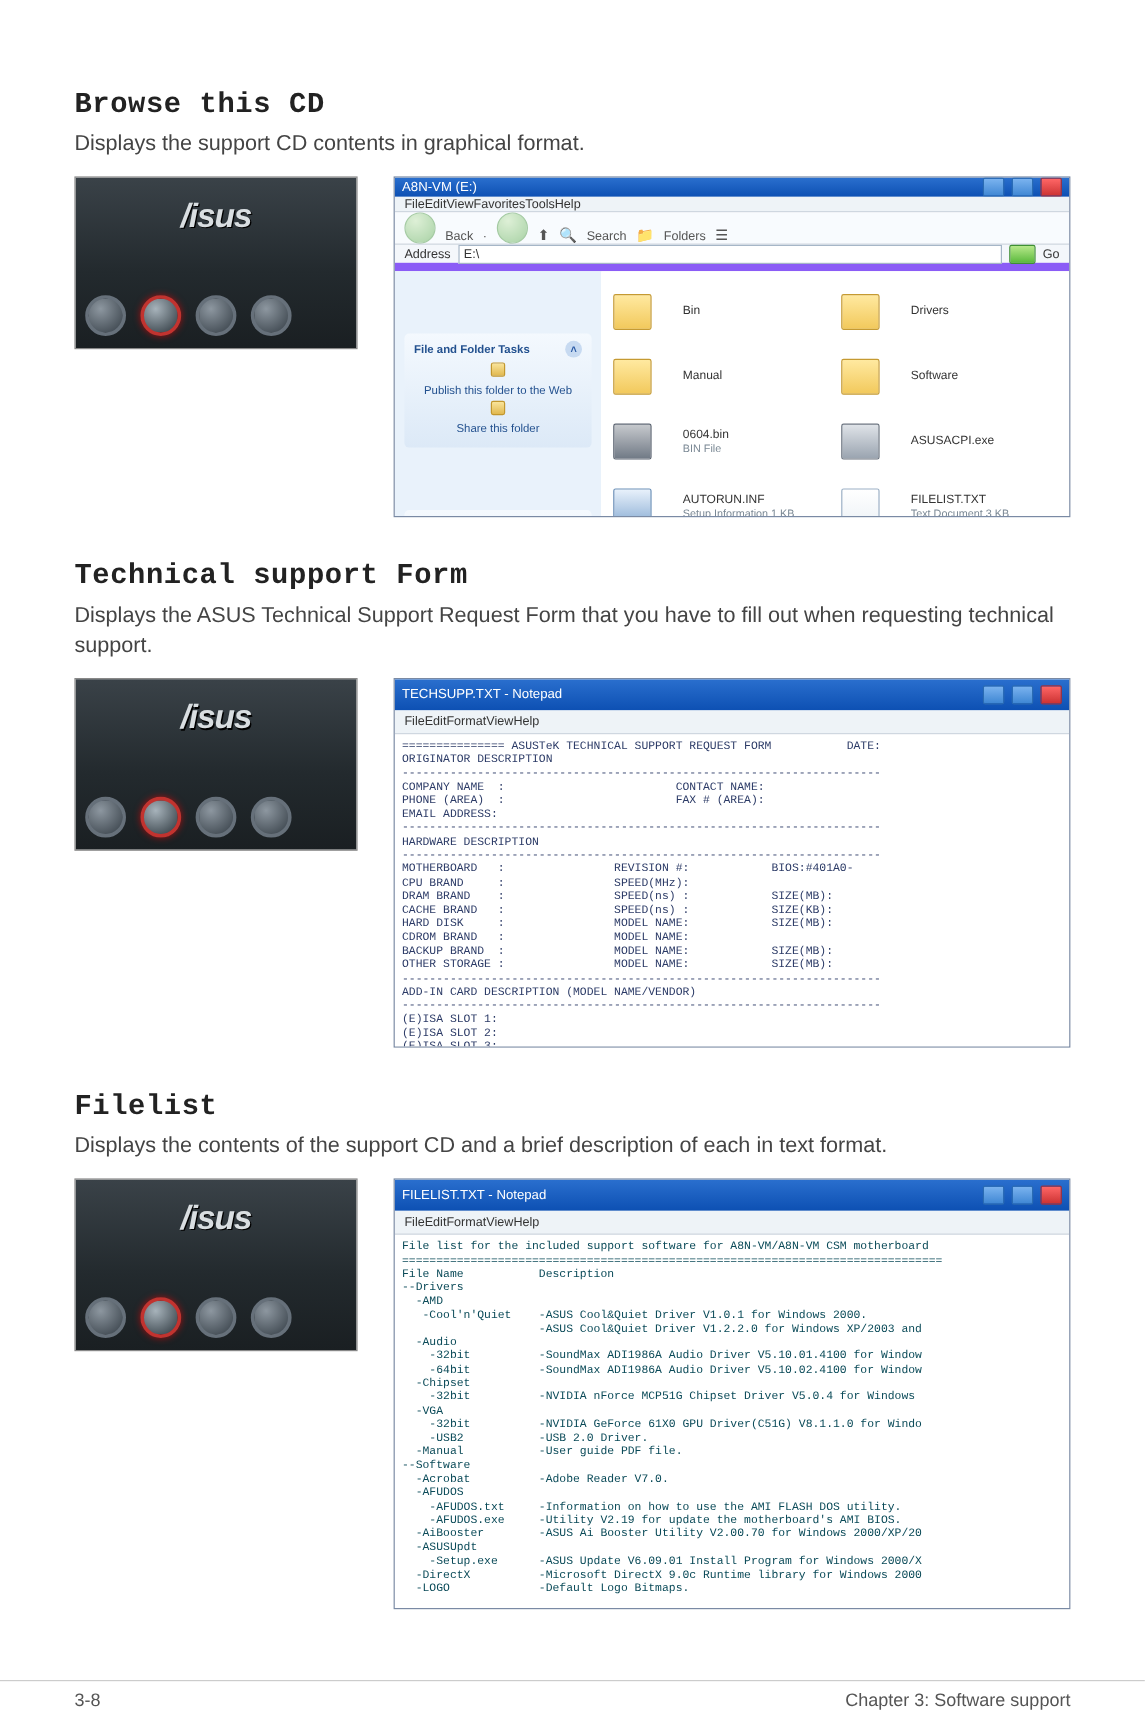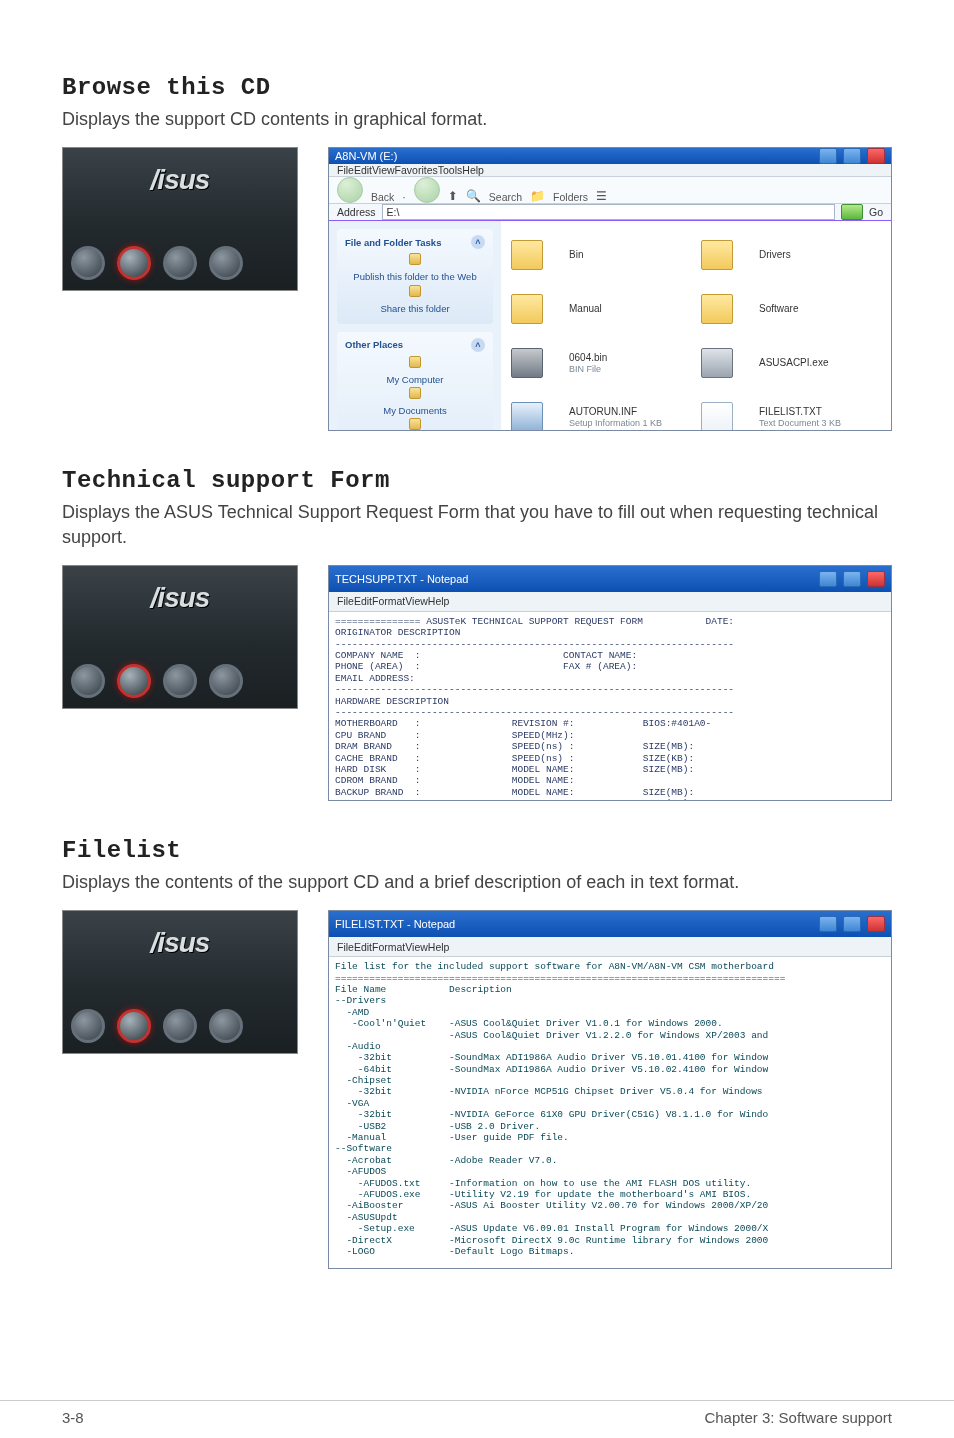--- a/index.html
+++ b/index.html
@@ -130,21 +130,21 @@
     border-radius: 50%;
     background: radial-gradient(circle at 35% 25%, #bfe3a8, #4aa23c);
     border: 1px solid #3f8f34;
   }
   .nbtn.fade { opacity: .45; }
   .tbicon { font-size: 12px; }
   .addrbar {
     height: 22px; background: #f4f7fb;
     display: flex; align-items: center;
     gap: 6px; padding: 0 8px;
-    border-bottom: 1px solid #8b5cf6;
+    border-bottom: 7px solid #8b5cf6;
     font-size: 10.5px;
   }
   .addrfield {
     flex: 1; height: 16px; background: #fff; border: 1px solid #a6b6c7;
     padding: 0 4px; font-size: 10.5px; display:flex; align-items:center;
   }
   .gobtn {
     width: 22px; height: 16px; background: linear-gradient(to bottom,#b6e88a,#5ab93c);
     border: 1px solid #3f8f34; border-radius: 2px;
   }
@@ -155,20 +155,21 @@
     padding: 8px;
     display: flex; flex-direction: column;
     gap: 8px;
   }
   .panel {
     background: linear-gradient(to bottom, #f4f9fe, #dce9f7);
     border-radius: 4px;
     padding: 6px 8px 8px;
     font-size: 9.5px;
     color: #23518f;
+    margin-top: 44px;
   }
   .panel.dark {
     background: linear-gradient(to bottom,#3f74c1,#2a5aa5);
     color: #fff;
   }
   .panel-title { font-weight: bold; margin-bottom: 4px; display:flex; justify-content:space-between; align-items:center;}
   .panel-title .chev { width:14px;height:14px;border-radius:50%;background:#c7daf1;color:#2a5aa5;display:flex;align-items:center;justify-content:center;font-size:9px;}
   .panel.dark .panel-title .chev{background:#7fa6dc;color:#fff;}
   .pitem { line-height: 1.5; display:flex; gap:5px; align-items:center;flex-direction:column;}
   .pitem .dot{width:12px;height:12px;background:linear-gradient(to bottom,#f9e49a,#e1b84f);border:1px solid #c2972e;border-radius:2px;}
@@ -389,21 +390,21 @@
         <div class="thumb-logo">
             <span class="logo-text">/isus</span>
           </div>
         <div class="thumb-icons">
           <div class="tic"></div>
           <div class="tic red"></div>
           <div class="tic"></div>
           <div class="tic"></div>
         </div>
       </div>
-      <div class="shot notepad" style="height:236px">
+      <div class="shot notepad" style="height:308px">
         <div class="titlebar">
           <span>TECHSUPP.TXT - Notepad</span>
           <span class="spacer"></span>
           <div class="wbtn blue"></div>
           <div class="wbtn blue"></div>
           <div class="wbtn"></div>
         </div>
         <div class="menubar">
           <span>File</span>
           <span>Edit</span>

